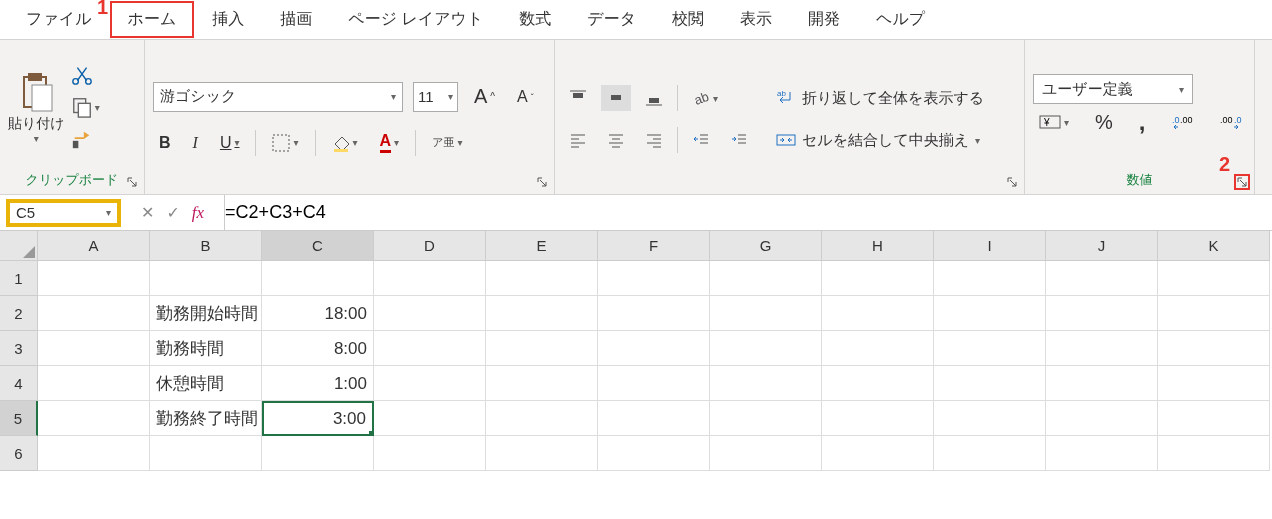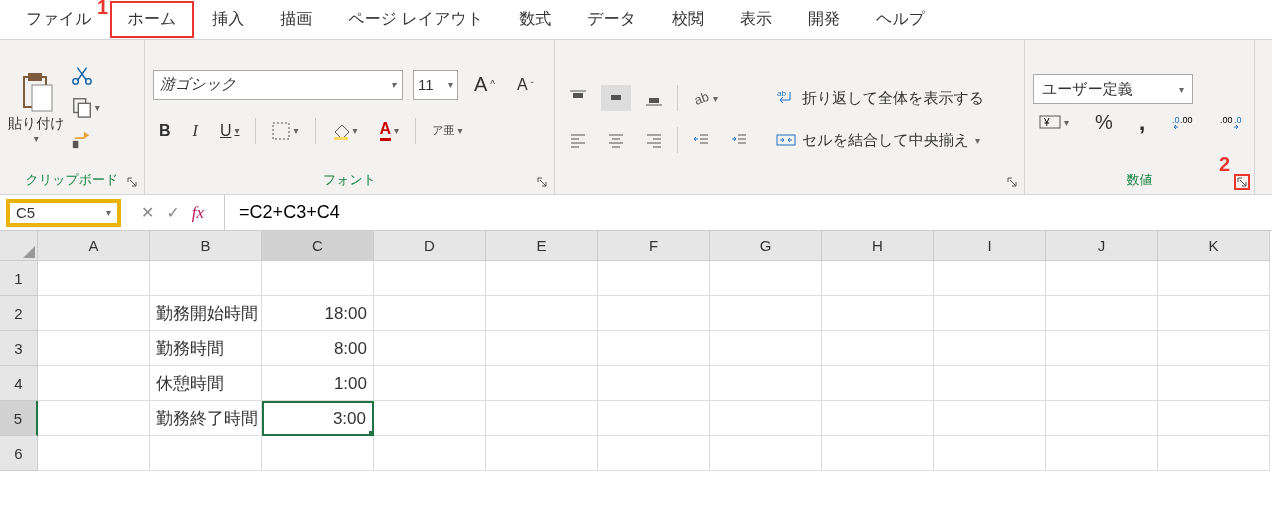--- a/index.html
+++ b/index.html
@@ -24,21 +24,21 @@
   .launcher.boxed { border: 2px solid #e8352e; }
 
   
   .clip-main { display: flex; flex-direction: column; align-items: center; cursor: pointer; }
   .clip-side { display: flex; flex-direction: column; gap: 10px; }
   .clip-side .ic { width: 22px; height: 22px; cursor: pointer; }
 
   
   .font-rows { display: flex; flex-direction: column; gap: 16px; }
   .font-row { display: flex; align-items: center; gap: 10px; }
-  .font-select { width: 250px; height: 30px; border: 1px solid #aaa; background: #fff; padding: 0 6px; font-size: 15px; display: flex; align-items: center; justify-content: space-between; cursor: pointer; font-style: italic; }
+  .font-select { width: 250px; height: 30px; border: 1px solid #aaa; background: #fff; padding: 0 6px; font-size: 15px; display: flex; align-items: center; justify-content: space-between; cursor: pointer; }
   .size-select { width: 45px; height: 30px; border: 1px solid #aaa; background: #fff; padding: 0 4px; font-size: 15px; display: flex; align-items: center; justify-content: space-between; cursor: pointer; }
   .btn { padding: 4px 6px; cursor: pointer; display: inline-flex; align-items: center; gap: 3px; font-size: 16px; }
 
   
   .align-rows { display: flex; flex-direction: column; gap: 16px; }
   .align-row { display: flex; gap: 8px; align-items: center; }
   .sep { width: 1px; background: #ccc; height: 26px; }
 
   
   .wm-rows { display: flex; flex-direction: column; gap: 14px; font-size: 15px; }
@@ -48,21 +48,21 @@
   .num-rows { display: flex; flex-direction: column; }
   .numfmt { width: 160px; height: 30px; border: 1px solid #aaa; background: #fff; padding: 0 8px; display: flex; align-items: center; justify-content: space-between; font-size: 15px; cursor: pointer; }
   .num-row2 { display: flex; gap: 14px; align-items: center; }
 
   
   .fbar { display: flex; align-items: center; height: 36px; border-bottom: 1px solid #ccc; background: #fff; }
   .namebox { width: 115px; height: 28px; margin-left: 6px; display: flex; align-items: center; justify-content: space-between; padding: 0 6px; border: 4px solid #eab308; background: #fff; cursor: pointer; font-size: 15px; }
   .fb-icons { display: flex; align-items: center; gap: 12px; padding: 0 20px; color: #888; }
   .fb-ic { cursor: pointer; font-size: 16px; }
   .fx { font-style: italic; font-family: serif; font-size: 17px; color: #be185d; }
-  .formula-input { flex: 1; border: none; border-left: 1px solid #ccc; height: 100%; padding: 0 14px; font-size: 18px; outline: none; }
+  .formula-input { flex: 1; border: none; border-left: 1px solid #ccc; height: 100%; padding: 0 0; font-size: 18px; outline: none; }
 
   
   .grid { display: grid; grid-template-columns: 38px repeat(11, 112px); }
   .hdr { background: #e6e6e6; text-align: center; height: 30px; line-height: 30px; border-right: 1px solid #ccc; border-bottom: 1px solid #ccc; font-size: 15px; color: #333; cursor: pointer; }
   .hdr.sel { background: #d2d2d2; }
   .corner { background: #e6e6e6; border-right: 1px solid #ccc; border-bottom: 1px solid #ccc; cursor: pointer; position: relative; }
   .corner::after { content:""; position:absolute; right:2px; bottom:2px; border-style:solid; border-width:0 0 12px 12px; border-color: transparent transparent #999 transparent; }
   .rowhdr { background: #e6e6e6; text-align: center; height: 35px; line-height: 35px; border-right: 1px solid #ccc; border-bottom: 1px solid #ccc; font-size: 15px; cursor: pointer; }
   .rowhdr.sel { background: #d2d2d2; border-right: 2px solid #217346; }
   .cell { height: 35px; border-right: 1px solid #ddd; border-bottom: 1px solid #ddd; padding: 0 6px; line-height: 35px; font-size: 17px; cursor: cell; overflow: hidden; white-space: nowrap; }
@@ -175,21 +175,20 @@
               <span class="caret">▾</span>
             </span>
           <span class="sep"></span>
           <span class="btn" style="font-size:11px;line-height:1;justify-content:flex-end;">
               <span style="writing-mode:horizontal-tb;">ア亜</span> 
               <span class="caret">▾</span>
             </span>
         </div>
       </div>
     </div>
-    <div class="group-label">フォント</div>
     <div class="launcher">
         <svg viewBox="0 0 12 12">
           <path d="M2 2h4M2 2v4M4 4l6 6M10 6v4h-4" stroke="#555" fill="none"></path>
         </svg>
       </div>
   </div>
 
   <div class="group" style="width:470px;">
     <div class="group-content" style="gap:16px;">
       <div class="align-rows">

